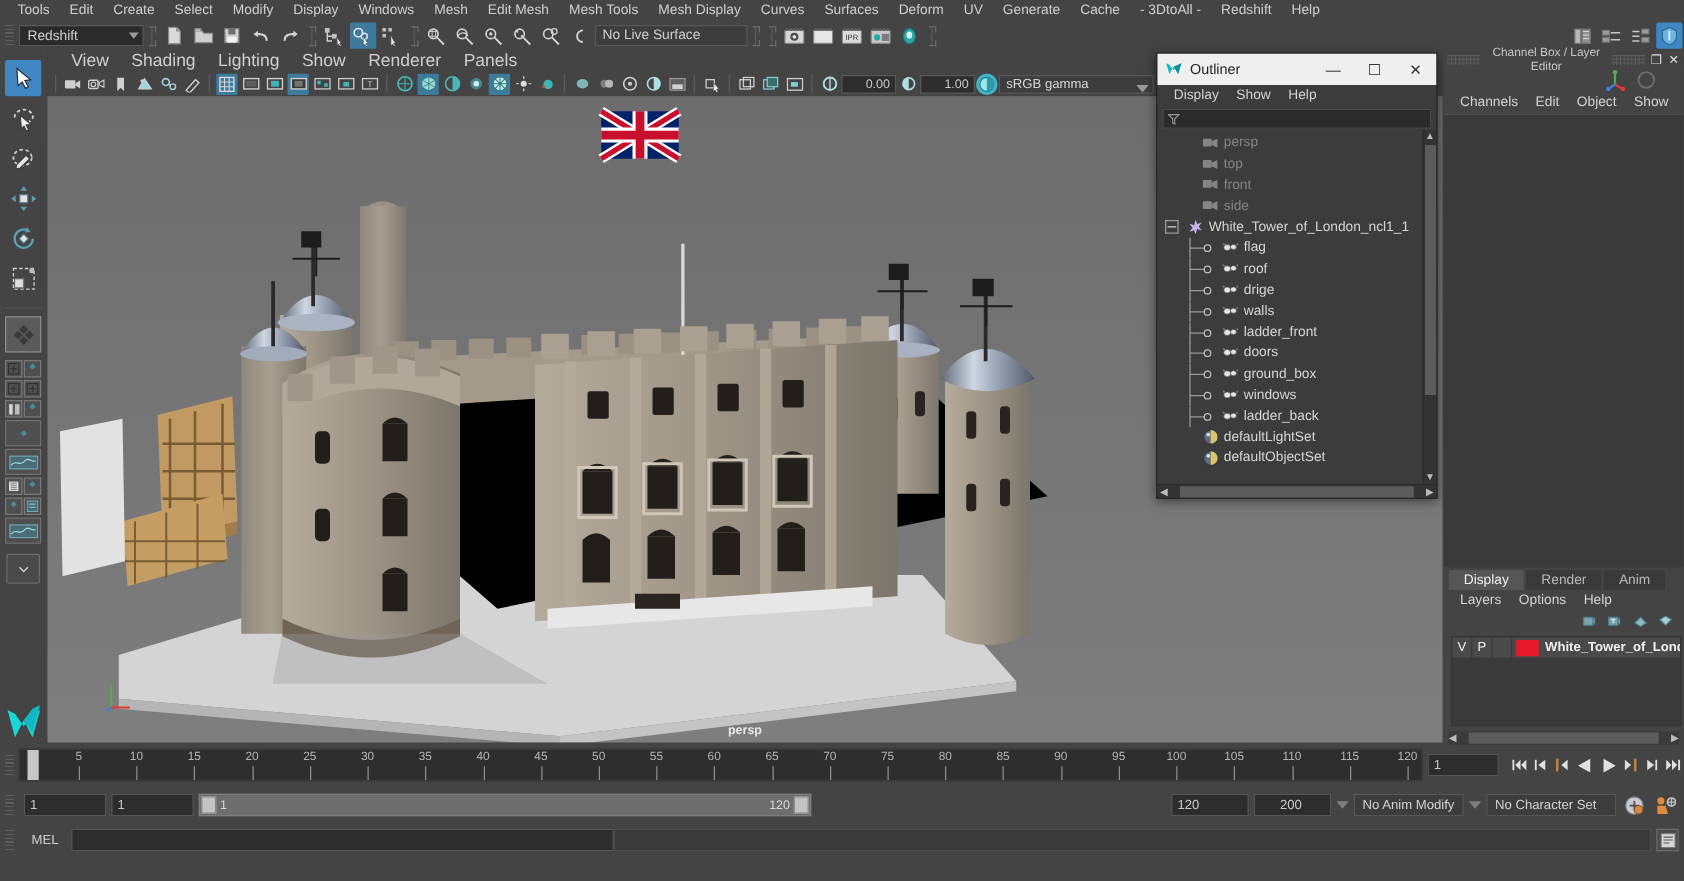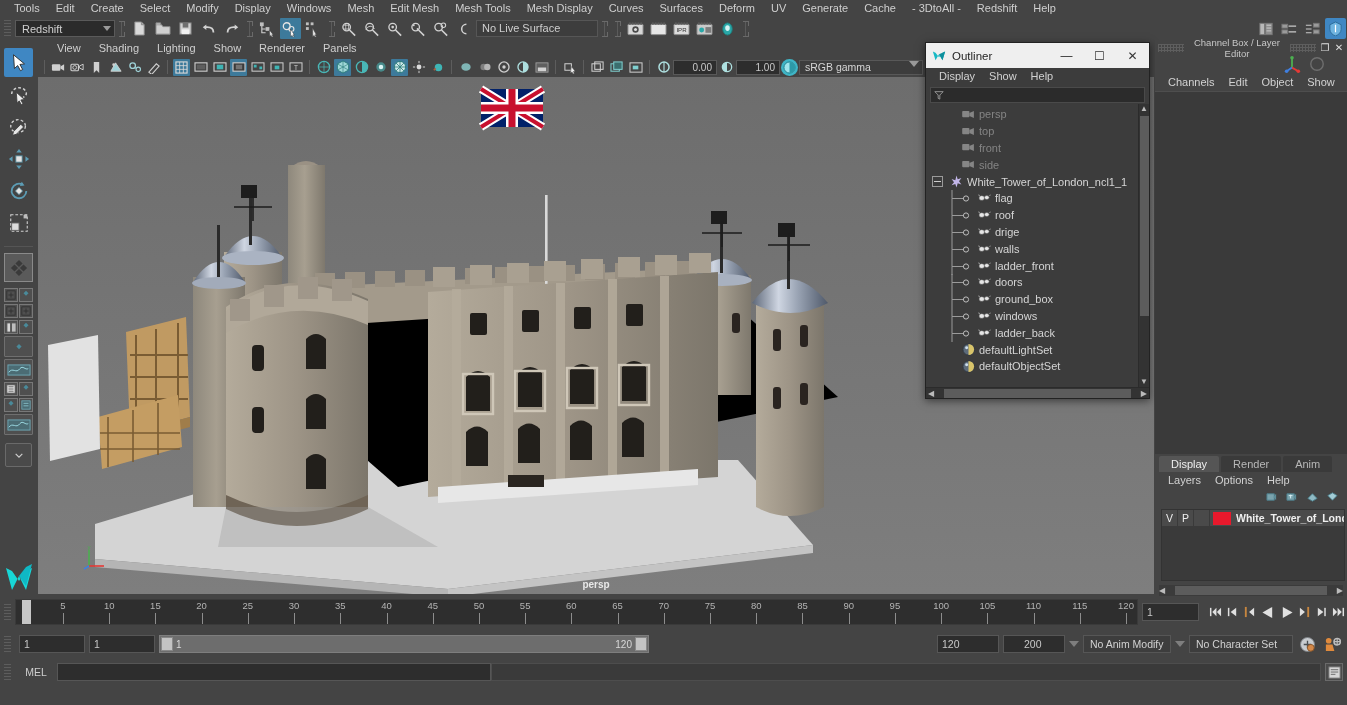--- a/index.html
+++ b/index.html
@@ -87,40 +87,40 @@
 
   
   .vpwrap {
     position: absolute; top: 40px; left: 38px; width: 1116px; height: 554px;
     background: #3a3a3a; display: flex; flex-direction: column;
   }
   .vp-menubar {
     height: 17px; background: #444444; display: flex; align-items: center;
     padding-left: 10px;
   }
-  .vp-menubar .mi { padding: 0 9px; font-size: 11px; color: #cfcfcf; line-height: 17px; }
+  .vp-menubar .mi { padding: 0 9px; font-size: 14px; color: #cfcfcf; line-height: 17px; }
   .vp-toolbar {
     height: 20px; background: #444444; display: flex; align-items: center;
     padding-left: 2px;
   }
   .vbtn {
     width: 17px; height: 17px; margin: 0 1px; flex: 0 0 auto;
     display: flex; align-items: center; justify-content: center; border-radius: 1px;
   }
   .vbtn.on { background: #3d7a9b; }
   .vsep { width: 1px; height: 14px; background: #5d5d5d; margin: 0 4px; flex:0 0 auto;}
   .numfield {
     width: 44px; height: 15px; background: #2d2d2d; border: 1px solid #585858;
     font-size: 10px; color: #c9c9c9; text-align: right; padding-right: 4px;
     line-height: 13px; flex: 0 0 auto;
   }
   .gammasel {
     width: 124px; height: 15px; background: #3d3d3d; border: 1px solid #585858;
     font-size: 10.5px; color: #d6d6d6; line-height: 13px; padding-left: 5px;
-    flex: 0 0 auto; display:flex; align-items:flex-start; justify-content:space-between;
+    flex: 0 0 auto; display:flex; align-items:flex-end; justify-content:space-between;
     padding-right: 3px;
   }
   .vp {
     flex: 1 1 auto; position: relative; overflow: hidden;
     background: linear-gradient(#6e6e6e 0%, #787878 40%, #7d7d7d 100%);
   }
   .vp-label {
     position: absolute; bottom: 4px; left: 0; width: 100%;
     text-align: center; font-size: 10px; color: #e8e8e8; font-weight: bold;
   }

